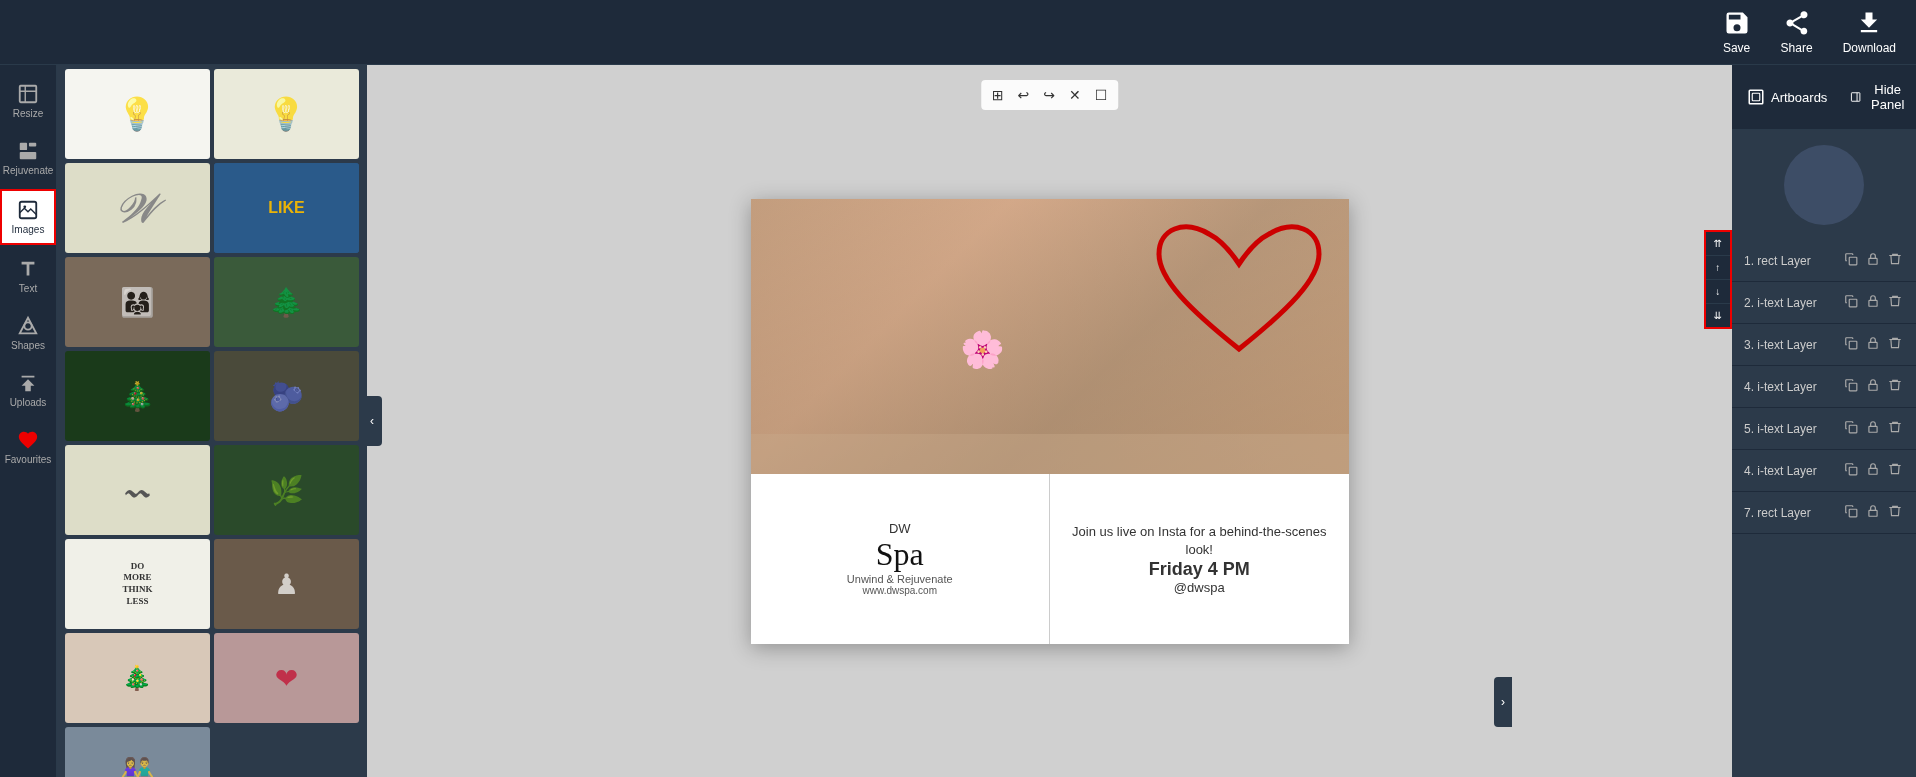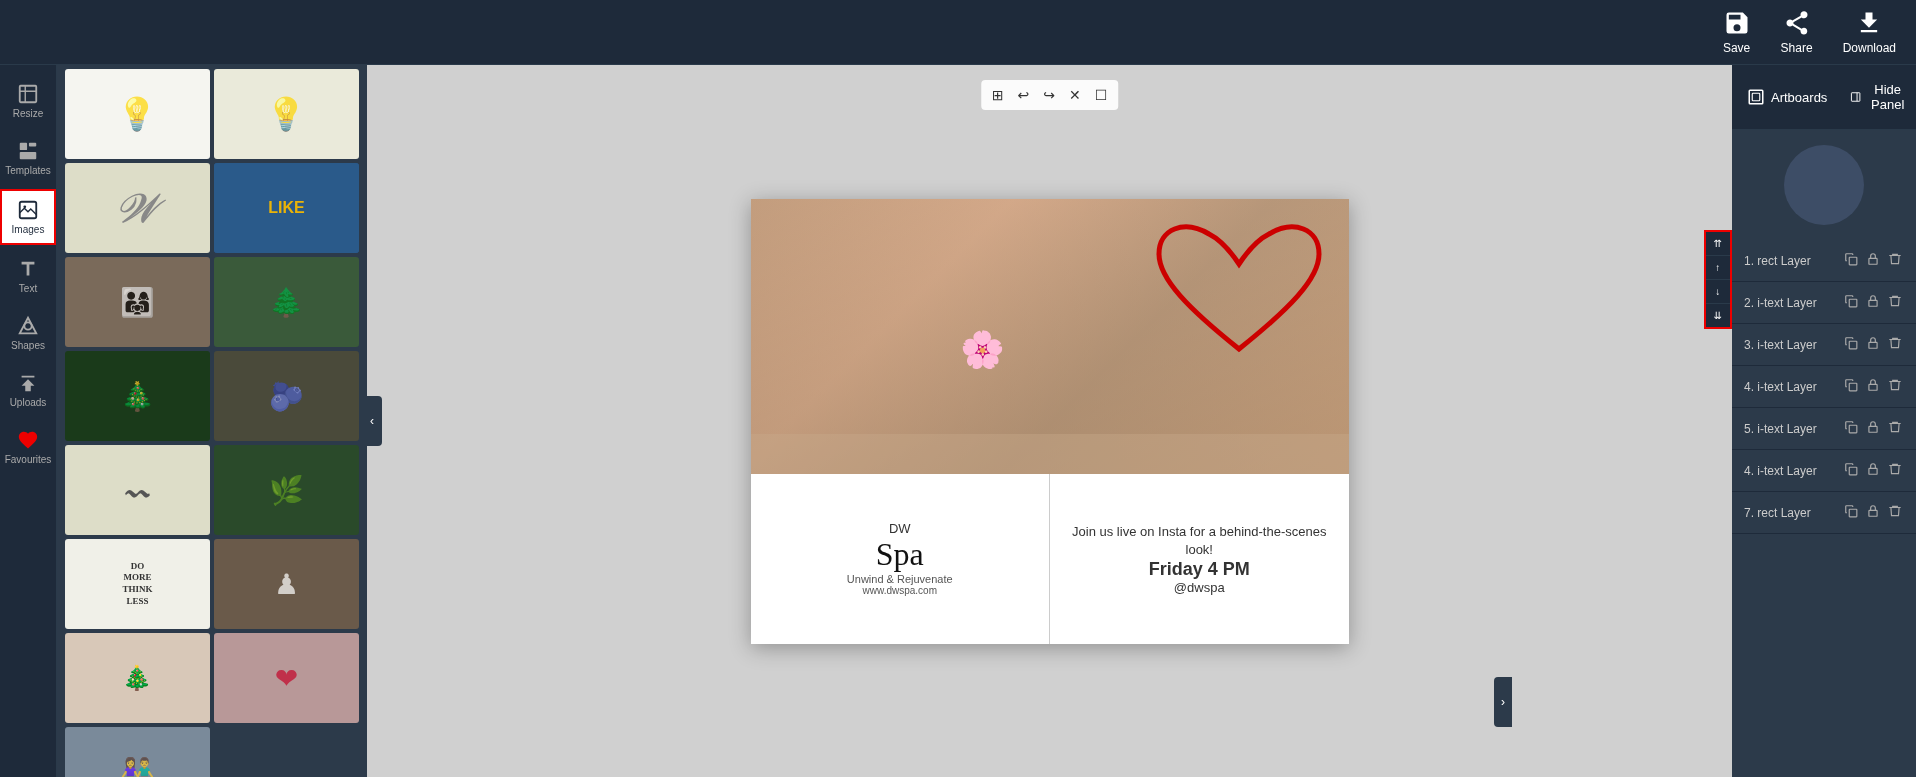--- a/index.html
+++ b/index.html
@@ -417,21 +417,21 @@
         <path d="M9 3v18M3 9h18" stroke="#aaa" stroke-width="1.5"></path>
       </svg>
       <span>Resize</span>
     </button>
     <button class="sidebar-item">
       <svg class="icon-svg" viewBox="0 0 24 24">
         <rect x="3" y="3" width="8" height="8" rx="1" fill="#aaa"></rect>
         <rect x="13" y="3" width="8" height="4" rx="1" fill="#aaa"></rect>
         <rect x="3" y="13" width="18" height="8" rx="1" fill="#aaa"></rect>
       </svg>
-      <span>Templates</span>
+      <span>Rejuvenate</span>
     </button>
     <button class="sidebar-item active">
       <svg class="icon-svg" viewBox="0 0 24 24">
         <rect x="3" y="3" width="18" height="18" rx="2" fill="none" stroke="#1e2a3a" stroke-width="2"></rect>
         <circle cx="8.5" cy="8.5" r="1.5" fill="#1e2a3a"></circle>
         <path d="M3 15l5-5 4 4 3-3 6 6" stroke="#1e2a3a" stroke-width="1.5" fill="none"></path>
       </svg>
       <span>Images</span>
     </button>
     <button class="sidebar-item">

